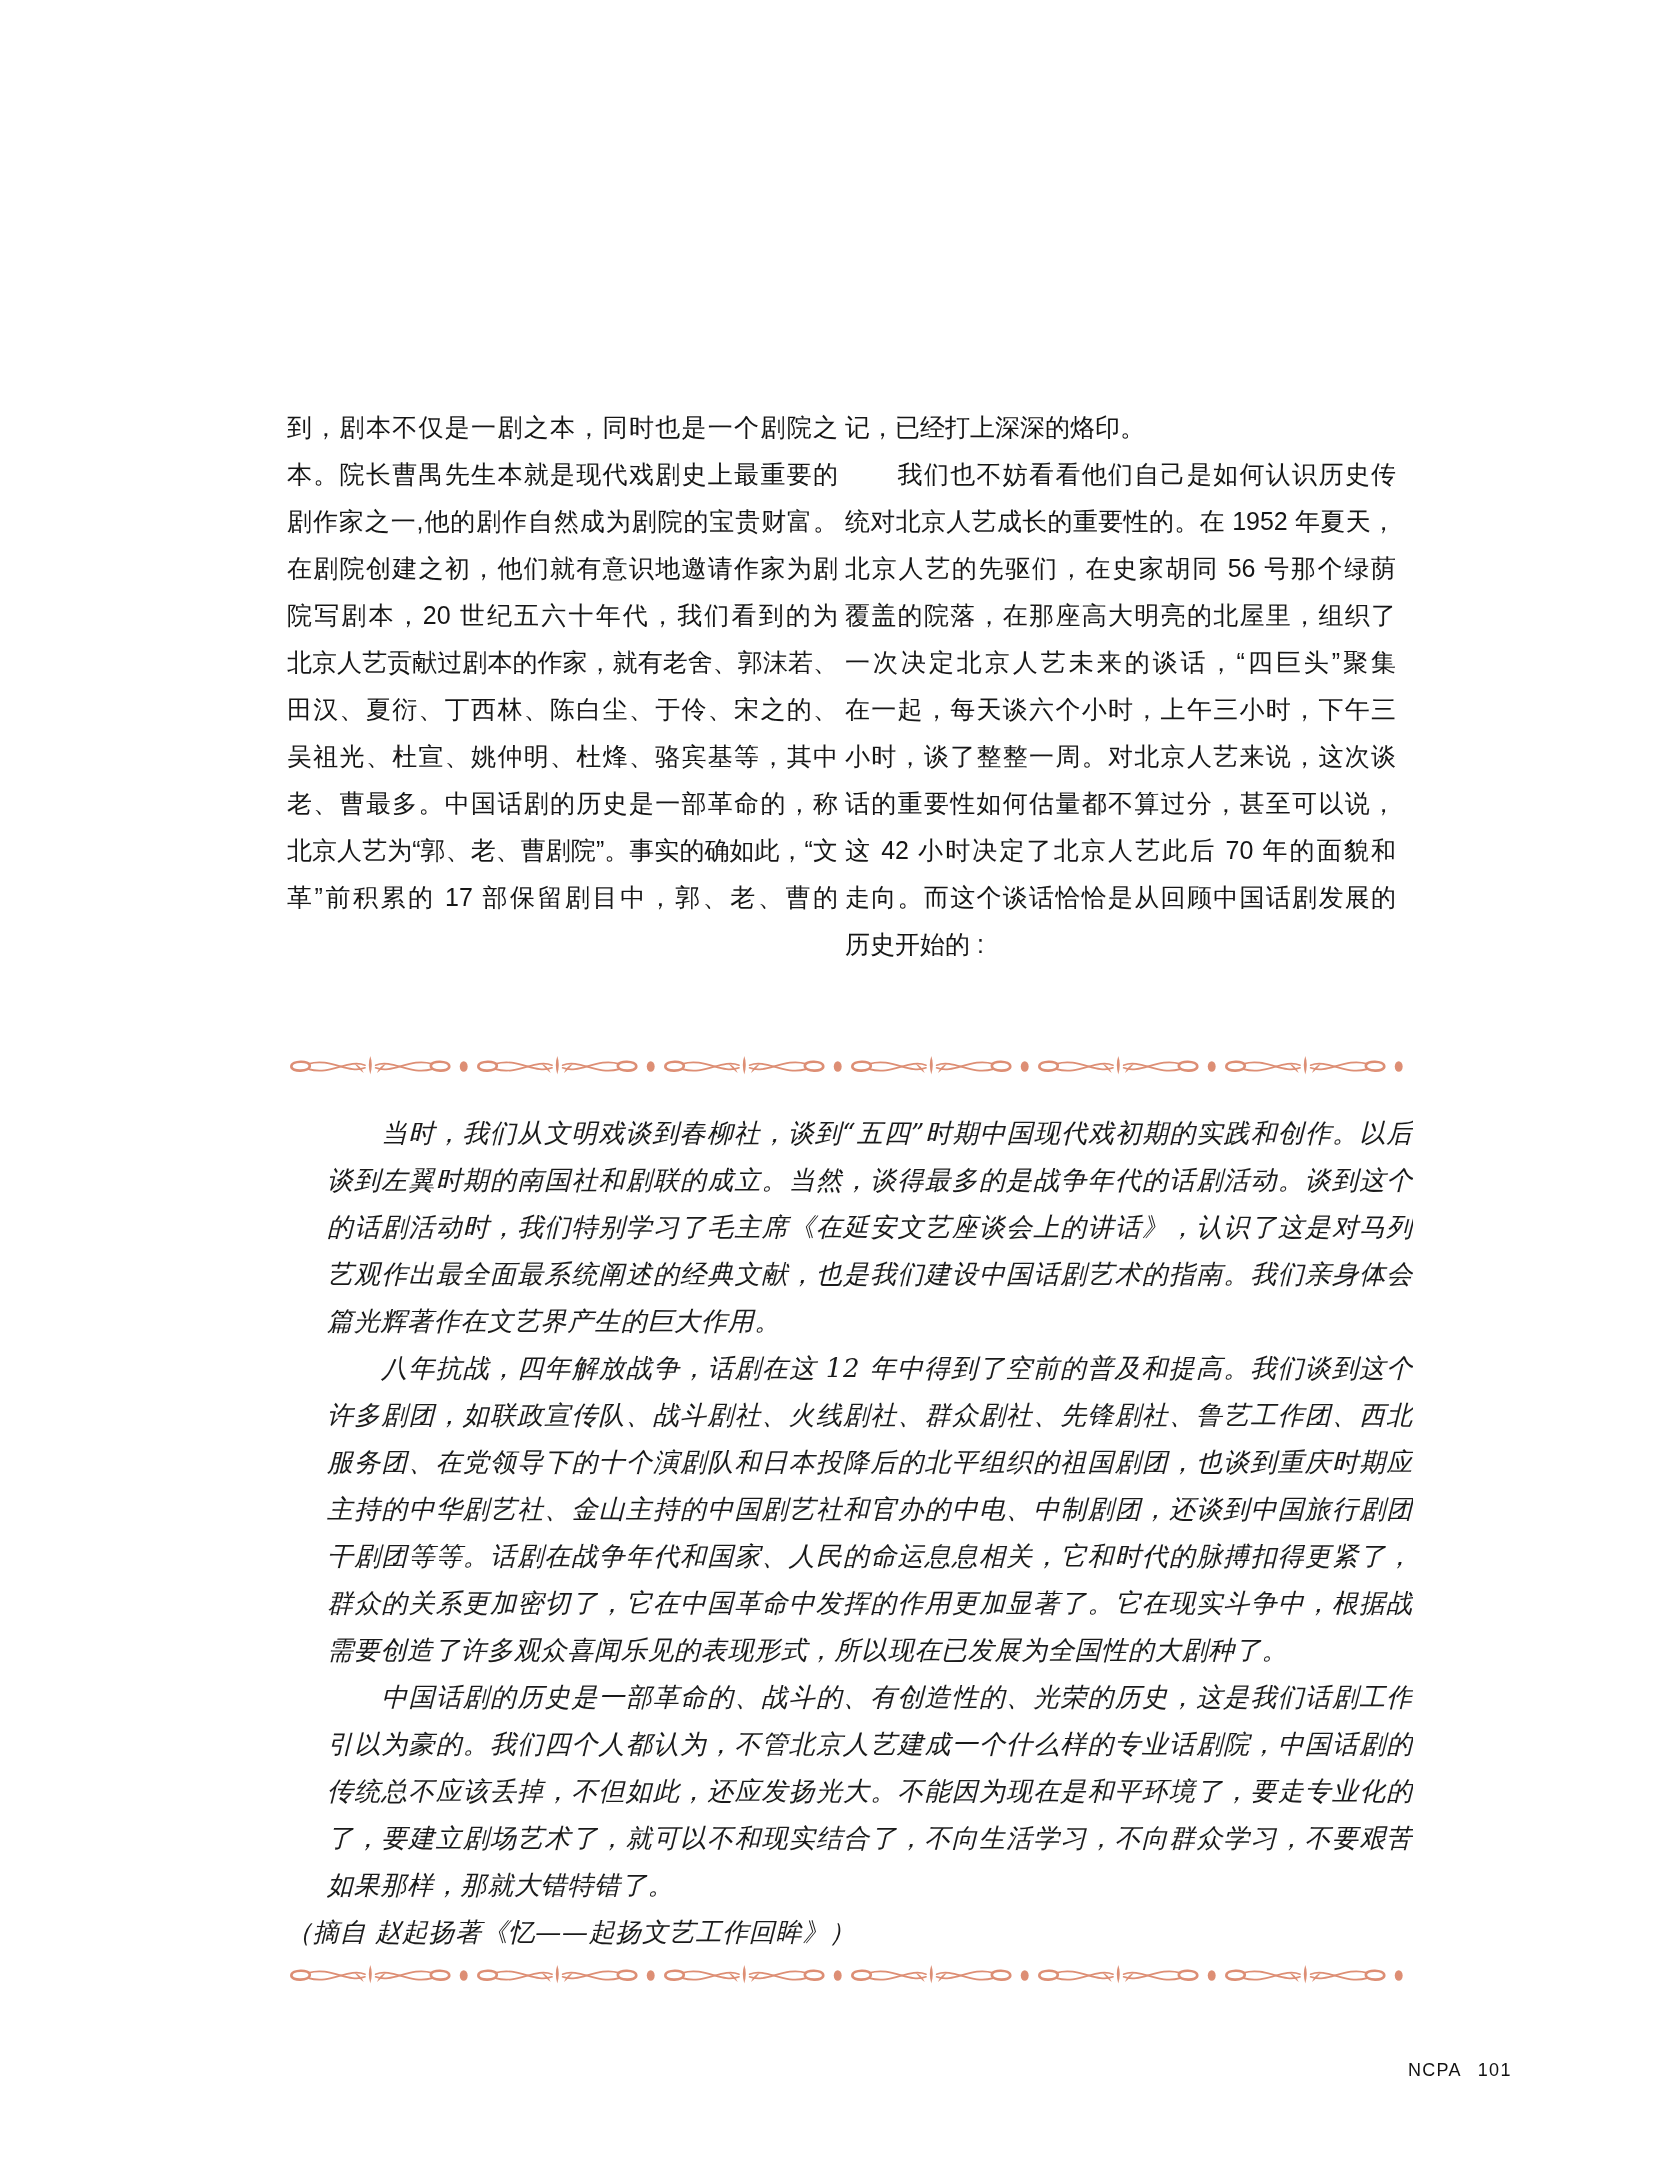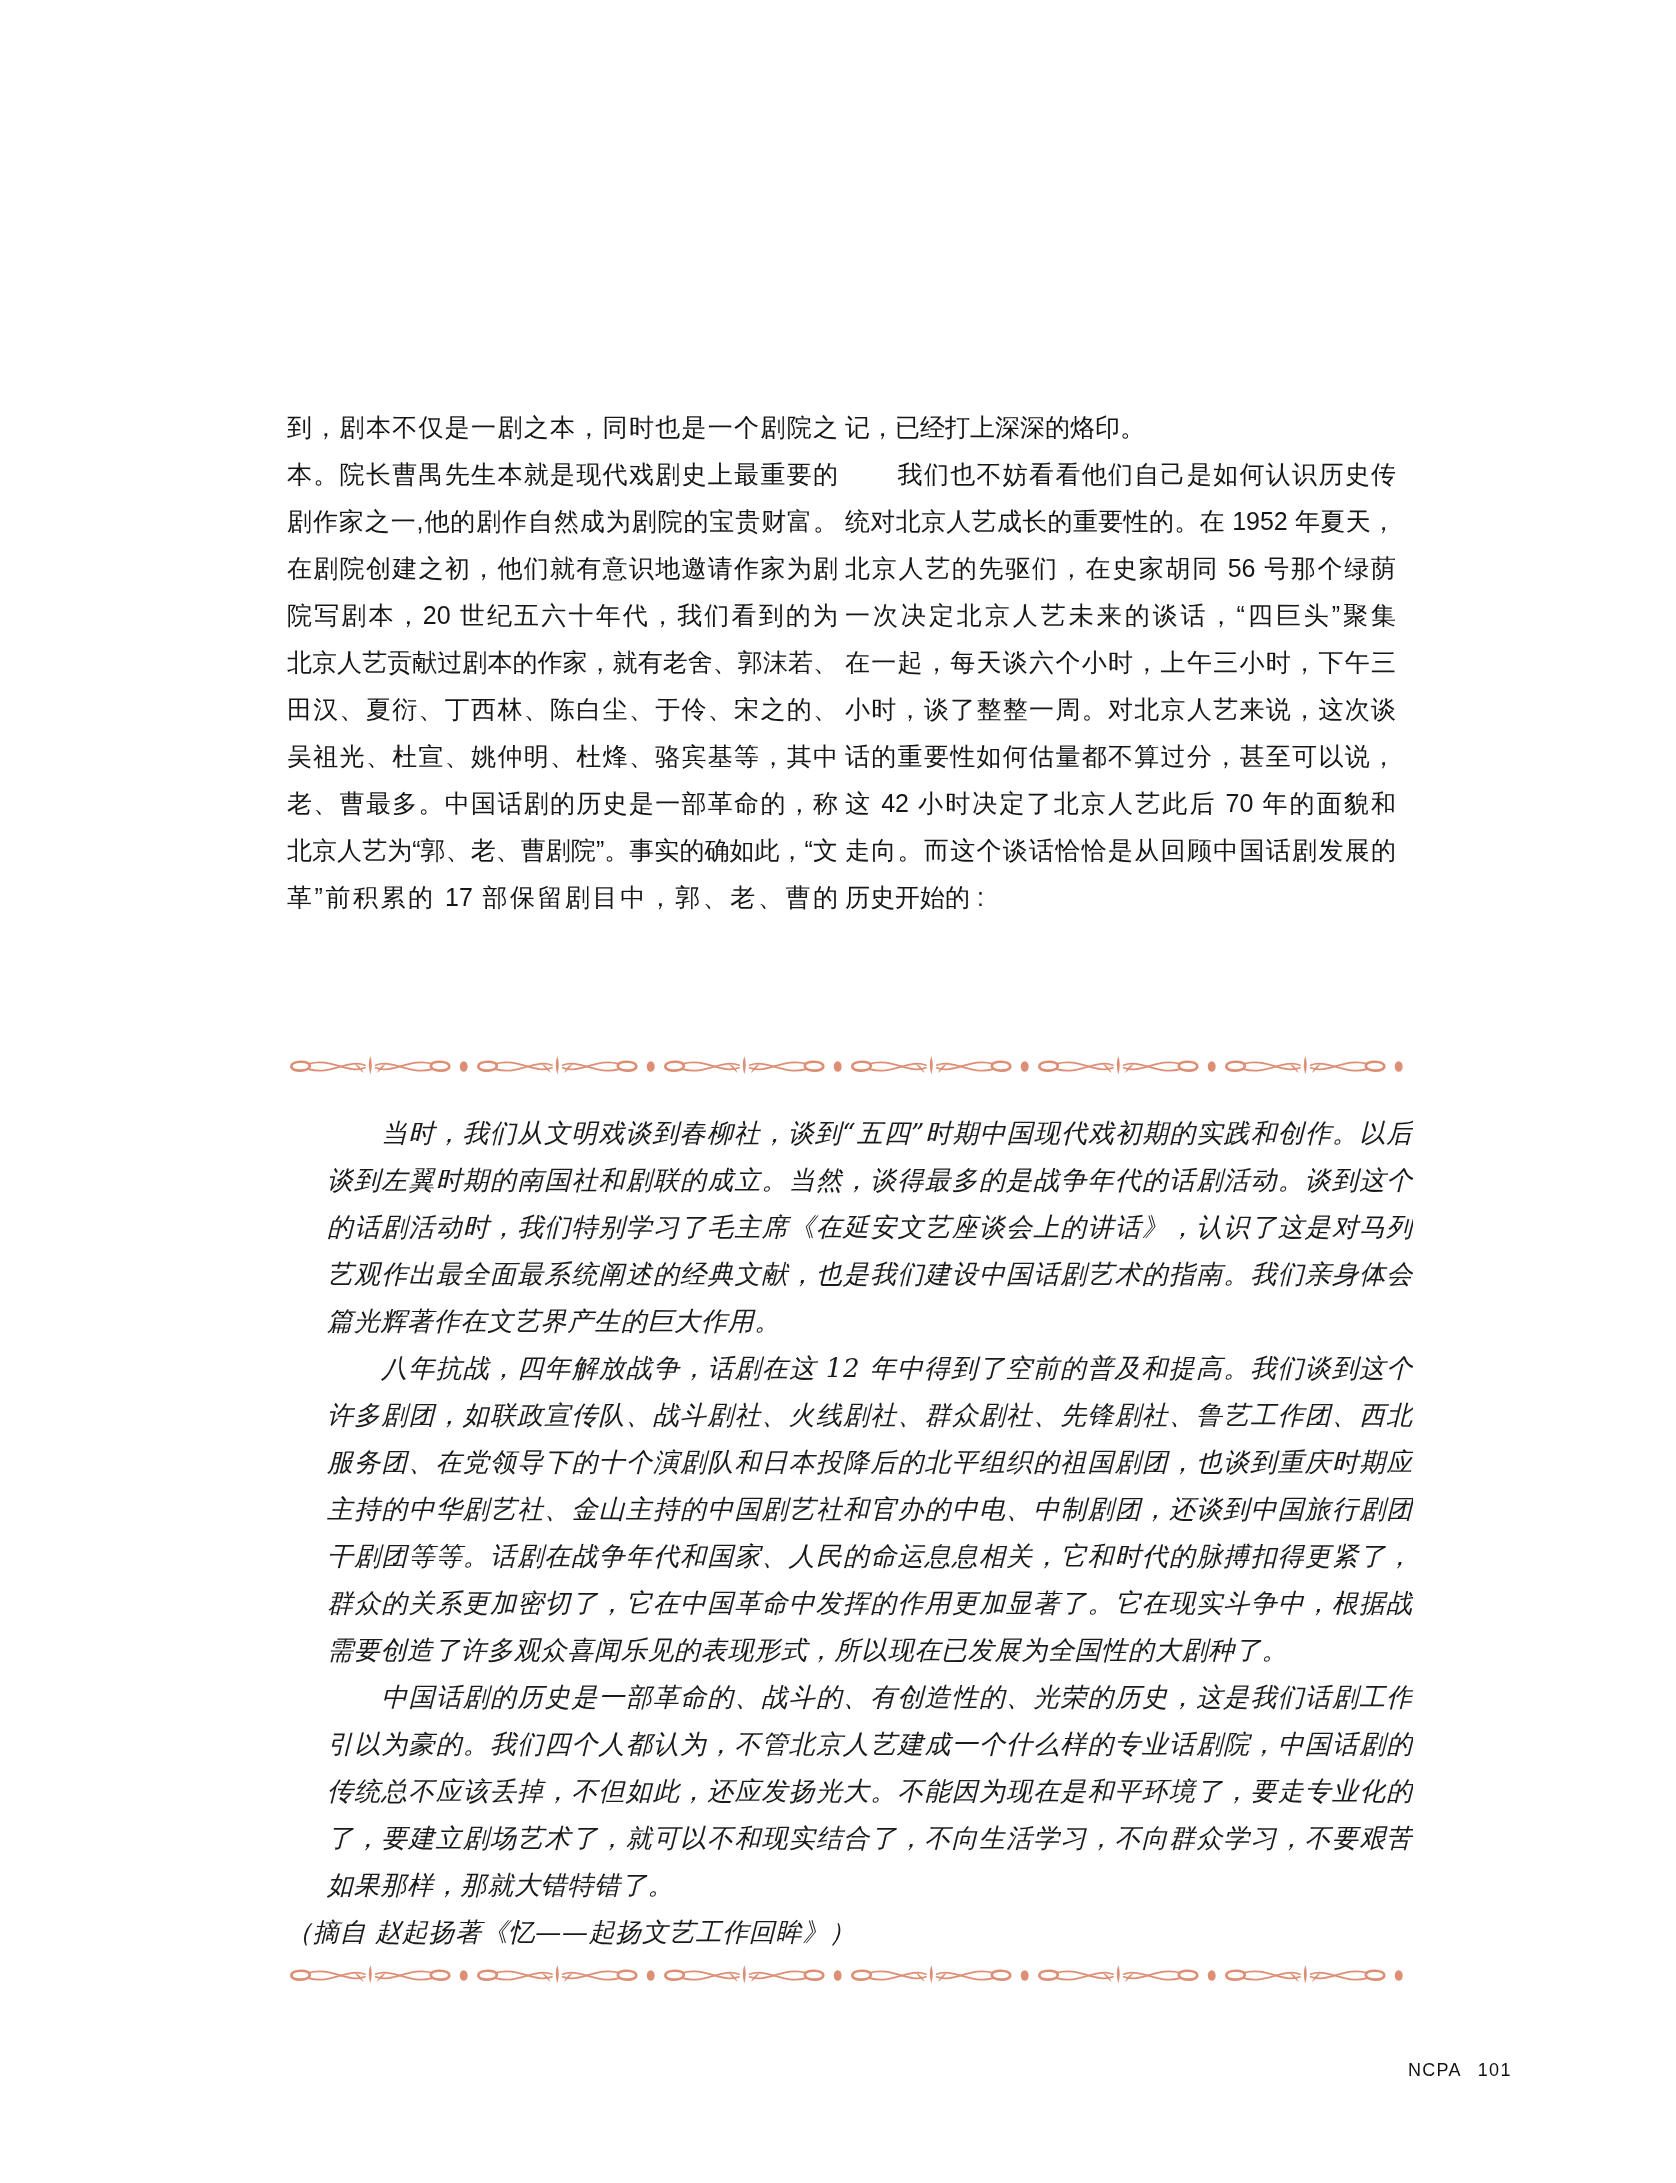--- a/index.html
+++ b/index.html
@@ -79,20 +79,21 @@
         <div class="line">老、曹最多。中国话剧的历史是一部革命的，称</div>
         <div class="line">北京人艺为“郭、老、曹剧院”。事实的确如此，“文</div>
         <div class="line">革”前积累的 17 部保留剧目中，郭、老、曹的</div>
       </div>
     <div class="col">
 
     <div class="line end">记，已经打上深深的烙印。</div>
         <div class="line">　　我们也不妨看看他们自己是如何认识历史传</div>
         <div class="line">统对北京人艺成长的重要性的。在 1952 年夏天，</div>
         <div class="line">北京人艺的先驱们，在史家胡同 56 号那个绿荫</div>
+        <div class="line">覆盖的院落，在那座高大明亮的北屋里，组织了</div>
         <div class="line">一次决定北京人艺未来的谈话，“四巨头”聚集</div>
         <div class="line">在一起，每天谈六个小时，上午三小时，下午三</div>
         <div class="line">小时，谈了整整一周。对北京人艺来说，这次谈</div>
         <div class="line">话的重要性如何估量都不算过分，甚至可以说，</div>
         <div class="line">这 42 小时决定了北京人艺此后 70 年的面貌和</div>
         <div class="line">走向。而这个谈话恰恰是从回顾中国话剧发展的</div>
         <div class="line end">历史开始的 :</div>
       </div>
   </div>
 

